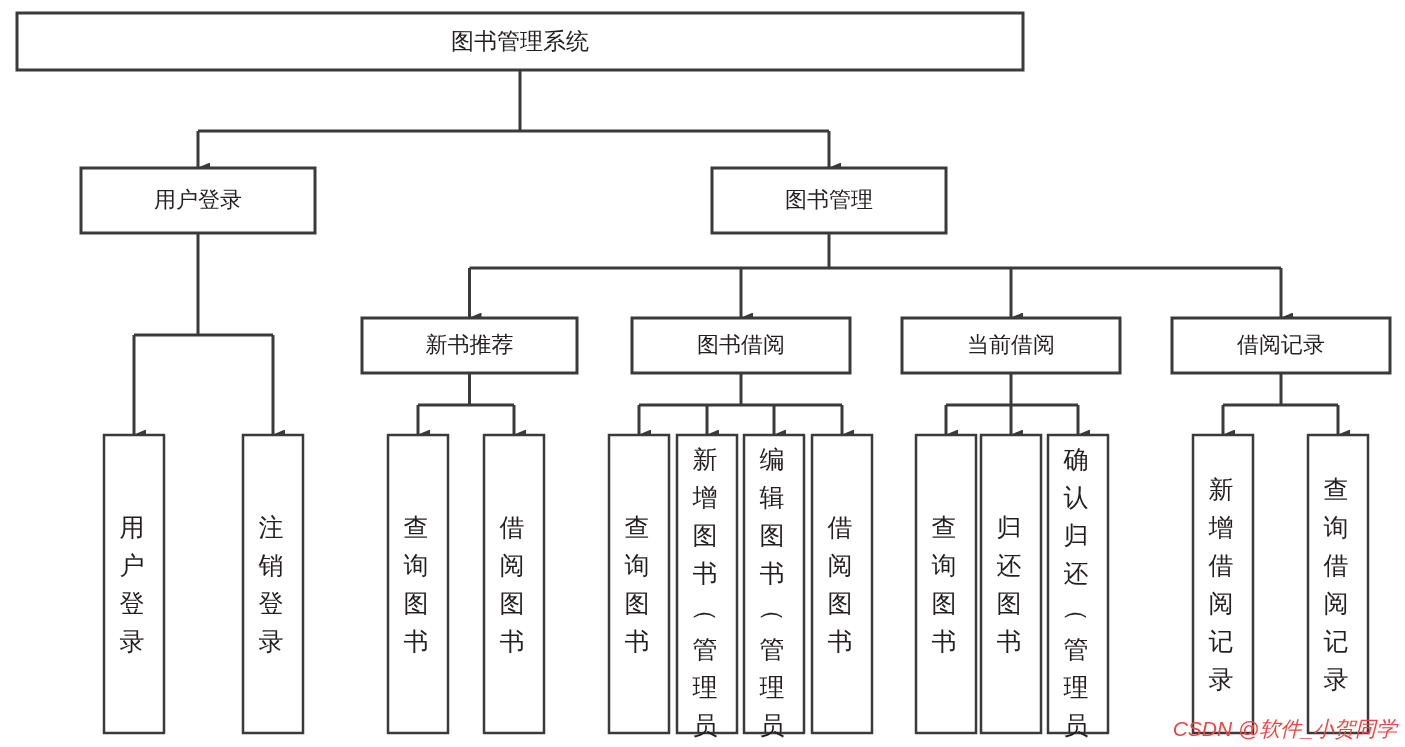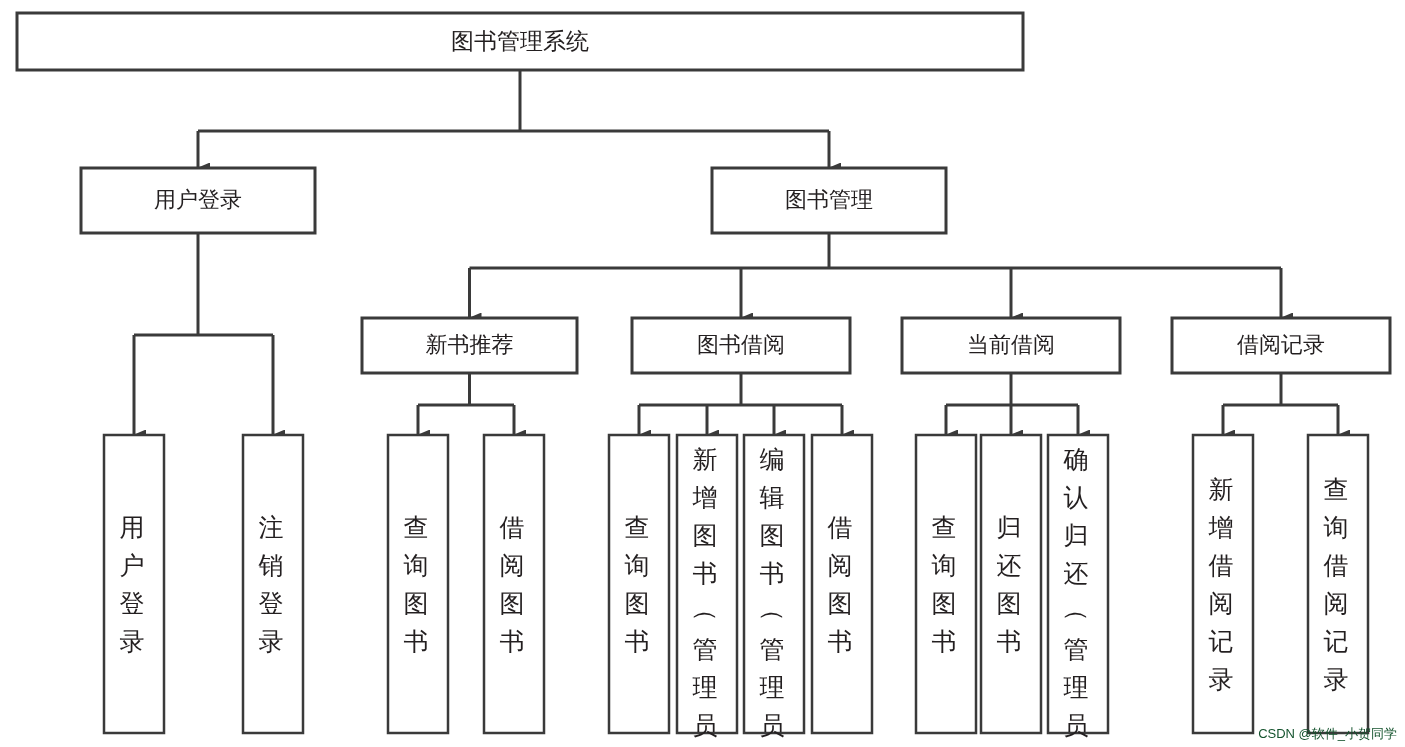--- a/index.html
+++ b/index.html
@@ -28,24 +28,25 @@
     letter-spacing:4px;
   }
   .connector{
     stroke:#3a3a3a;stroke-width:3;fill:none;
     stroke-linecap:butt;stroke-linejoin:miter;
   }
   .watermark{
     position:absolute;
     right:8px;bottom:4px;
     font-family:"Liberation Sans","DejaVu Sans",sans-serif;
-    font-size:13px;
-    color:#14532d;
+    font-size:21px;
+    color:#ef4444;
     white-space:nowrap;
     user-select:none;
+    font-style:italic;
   }
 </style>
 </head>
 <body>
 
 <svg id="diagram" viewBox="0 0 1405 747">
   <defs>
     <marker id="arrowdown" markerWidth="11" markerHeight="13" refX="5.5" refY="12" orient="auto" markerUnits="userSpaceOnUse">
       <path d="M0,0 L11,0 L5.5,13 Z" fill="#3a3a3a"></path>
     </marker>

